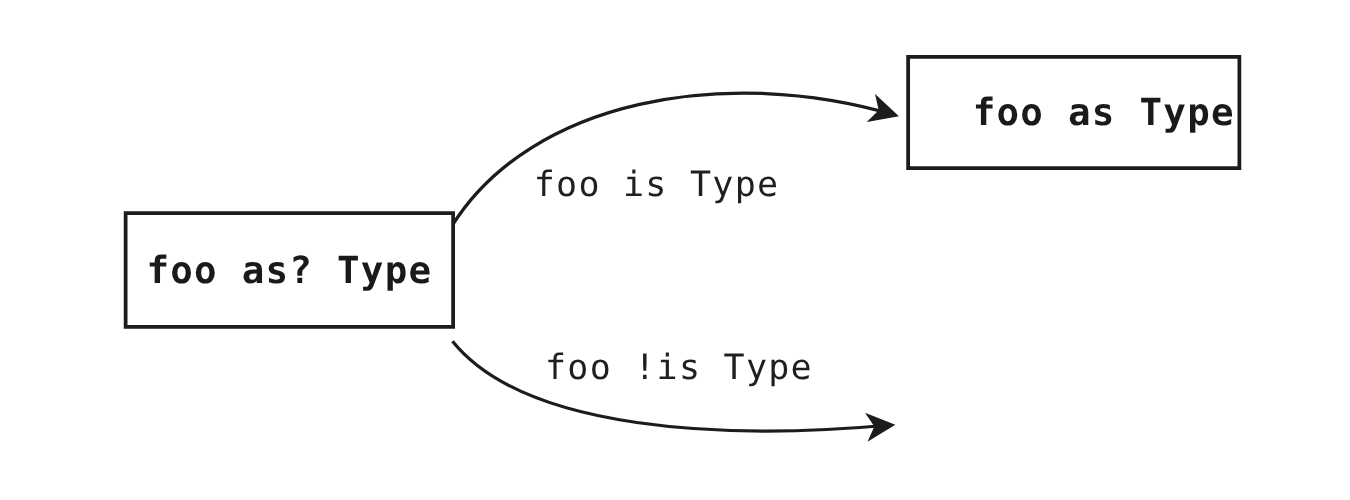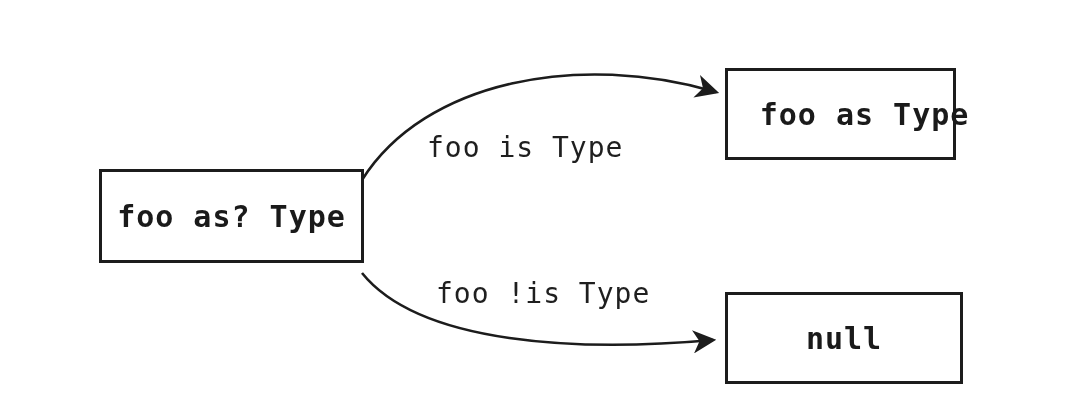--- a/index.html
+++ b/index.html
@@ -37,22 +37,22 @@
     white-space: nowrap;
   }
   .node-source {
     left: 99px;
     top: 169px;
     width: 265px;
     height: 94px;
   }
   .node-result-cast {
     left: 725px;
-    top: 68px;
-    width: 231px;
+    top: 44px;
+    width: 268px;
     height: 92px;
     padding-left: 48px;
   }
   .node-result-null {
     left: 725px;
     top: 292px;
     width: 238px;
     height: 92px;
   }
   .edge-label {
@@ -92,17 +92,14 @@
   </div>
 
   <div class="edge-label edge-label-true">foo is Type</div>
 
   <div class="edge-label edge-label-false">foo !is Type</div>
 
   <div class="node-box node-result-cast">
     <span>foo as Type</span>
   </div>
 
-  <div class="node-box node-result-null">
-    <span>null</span>
-  </div>
 
 </div>
 
 </body></html>

